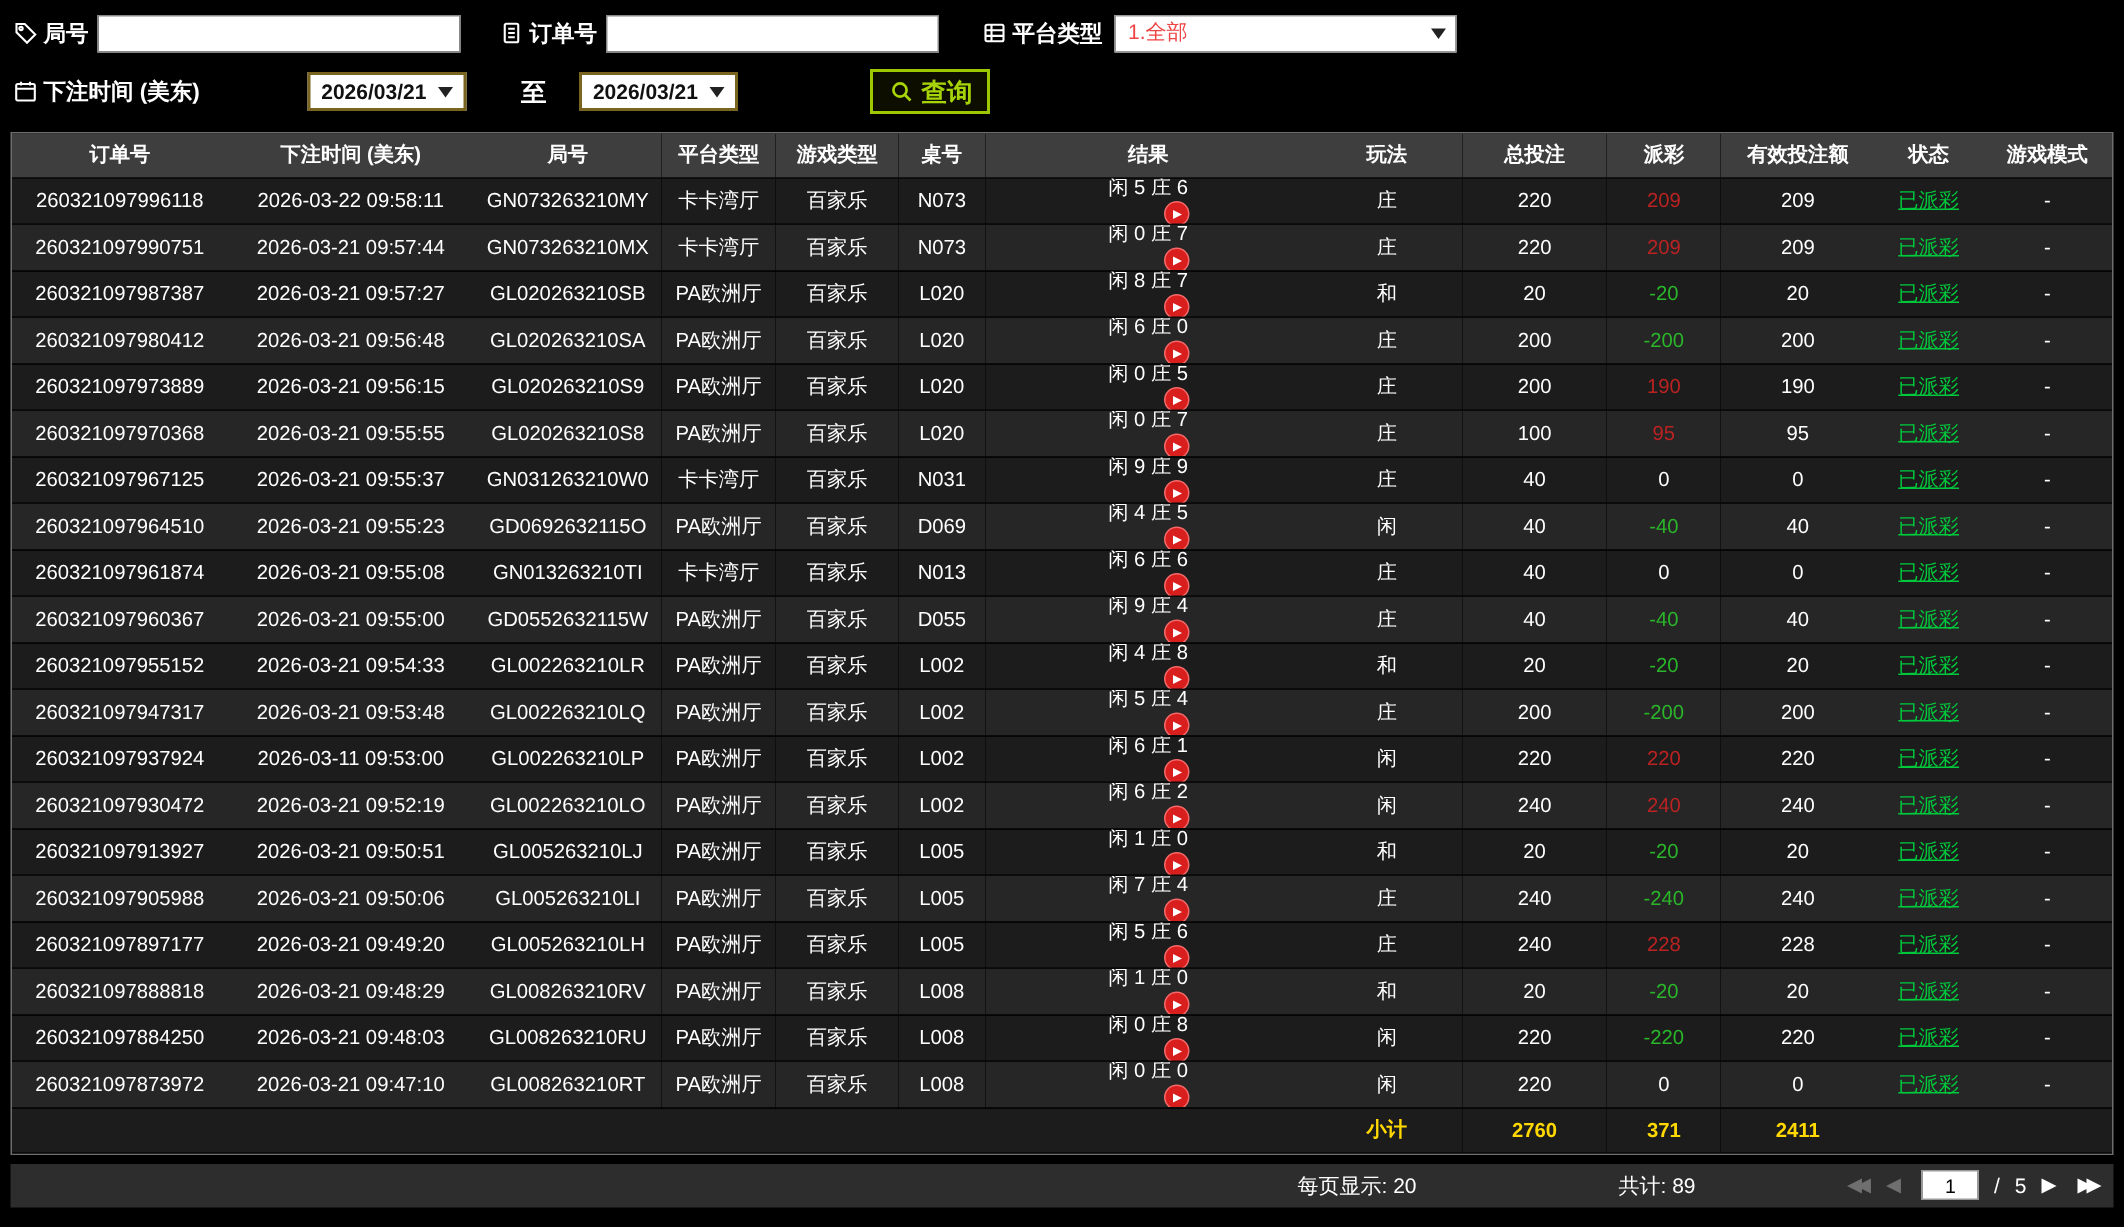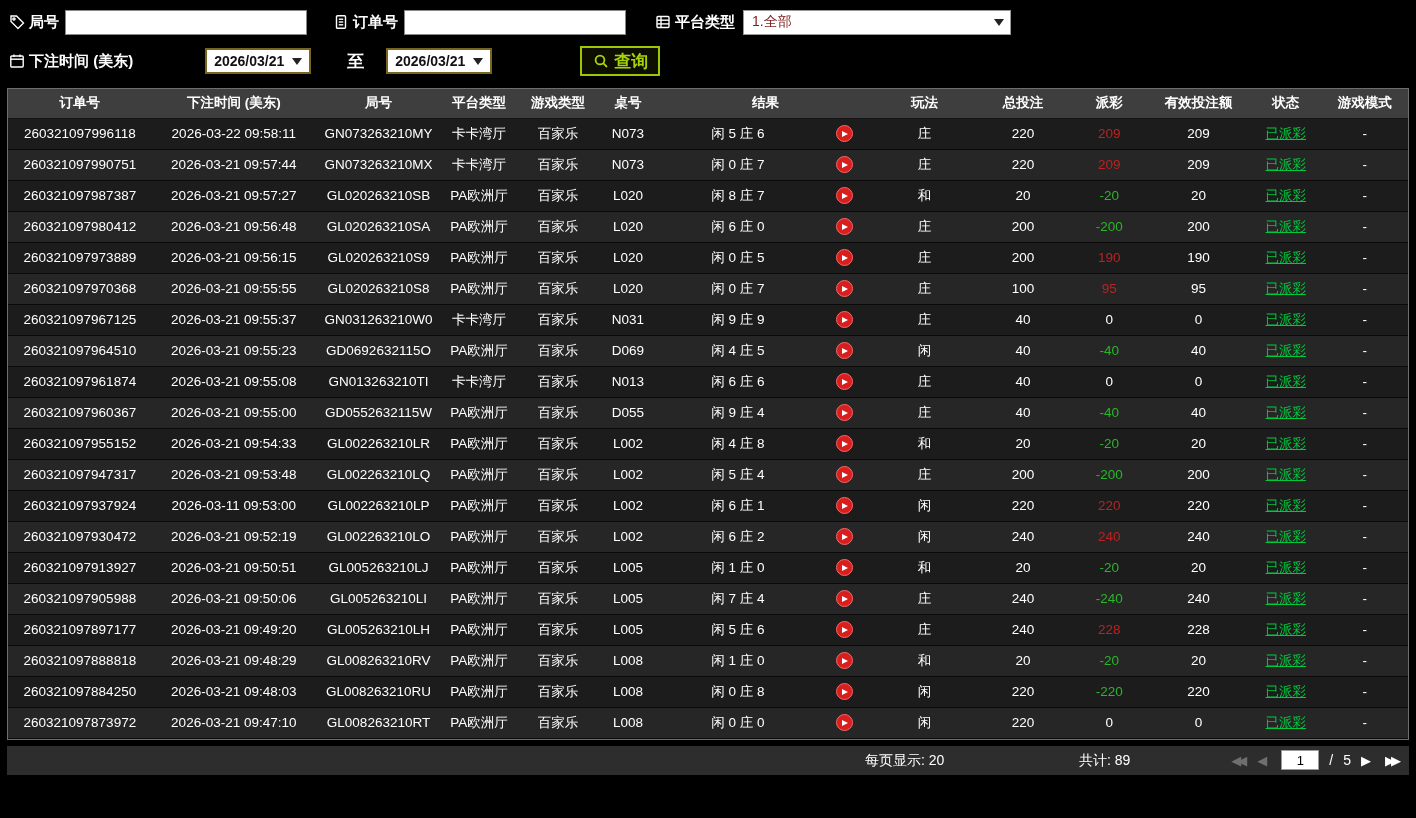--- a/index.html
+++ b/index.html
@@ -22,21 +22,21 @@
   .topbar{padding:6px 8px 4px 8px;background:#000;}
   .frow{display:flex;align-items:center;}
   .frow1{height:32px;}
   .frow2{height:38px;margin-top:4px;}
   .flabel{font-weight:bold;font-size:15px;color:#fff;display:flex;align-items:center;gap:4px;white-space:nowrap;}
   .ficon{width:17px;height:17px;display:inline-flex;align-items:center;justify-content:center;color:#fff;}
   .ficon svg{width:16px;height:16px;}
   .tinput{width:242px;height:25px;background:#fff;border:1px solid #888;margin-left:6px;padding:0 6px;font-size:13px;color:#000;outline:none;}
   .tinput2{width:222px;}
   .selectbox{
-    width:268px;height:25px;background:#fff;color:#7f1d1d;margin-left:8px;
+    width:228px;height:25px;background:#fff;color:#ef4444;margin-left:8px;
     display:flex;align-items:center;justify-content:space-between;
     padding:0 6px 0 8px;font-size:14px;cursor:default;border:1px solid #999;
   }
   .caret{width:0;height:0;border-left:5px solid transparent;border-right:5px solid transparent;border-top:7px solid #222;}
   .datebtn{
     height:26px;background:#fff;border:2px solid #7a6520;color:#111;
     display:flex;align-items:center;gap:8px;padding:0 7px;font-size:14px;font-weight:bold;cursor:pointer;
   }
   .tolabel{font-weight:bold;font-size:17px;margin:0 22px 0 36px;}
   .querybtn{
@@ -55,21 +55,21 @@
     height:30px;text-align:center;font-size:13.5px;color:#fff;white-space:nowrap;overflow:hidden;
     border-bottom:1px solid #0a0a0a;
   }
   tbody tr:nth-child(odd) td{background:#1c1c1c;}
   tbody tr:nth-child(even) td{background:#262626;}
   td.pc-win{color:var(--payout-win);}
   td.pc-loss{color:var(--payout-loss);}
   td.pc-zero{color:#fff;}
   td.status-paid{color:var(--status-paid);text-decoration:underline;}
   .result-cell{padding:0;}
-  .result-inner{display:flex;align-items:center;justify-content:center;height:30px;}
+  .result-inner{display:flex;align-items:center;justify-content:center;height:30px;flex-direction:column;}
   .result-text{display:inline-block;width:120px;text-align:center;}
   .play-btn{
     width:17px;height:17px;border-radius:50%;background:var(--play-red);
     border:1.5px solid #f46a6a;display:inline-flex;align-items:center;justify-content:center;
     margin-left:38px;cursor:pointer;flex:0 0 auto;
   }
   .play-tri{width:0;height:0;border-left:6px solid #fff;border-top:3.5px solid transparent;border-bottom:3.5px solid transparent;margin-left:2px;}
   tr.summary-row td{color:var(--summary-yellow);font-weight:bold;background:#1f1f1f;border-bottom:1px solid #0a0a0a;}
   
   .footer{
@@ -630,20 +630,28 @@
               </span>
             </span>
           </td>
           <td>闲</td>
           <td>220</td>
           <td class="pc-zero">0</td>
           <td>0</td>
           <td class="status-paid">已派彩</td>
           <td>-</td>
         </tr>
+        <tr class="summary-row">
+          <td colspan="7"></td>
+          <td>小计</td>
+          <td>2760</td>
+          <td>371</td>
+          <td>2411</td>
+          <td colspan="2"></td>
+        </tr>
       </tbody>
   </table>
 </div>
 
 <div class="footer">
   <span class="perpage">
     <span>每页显示:</span>
     <span>20</span>
   </span>
   <span class="totalcount">

